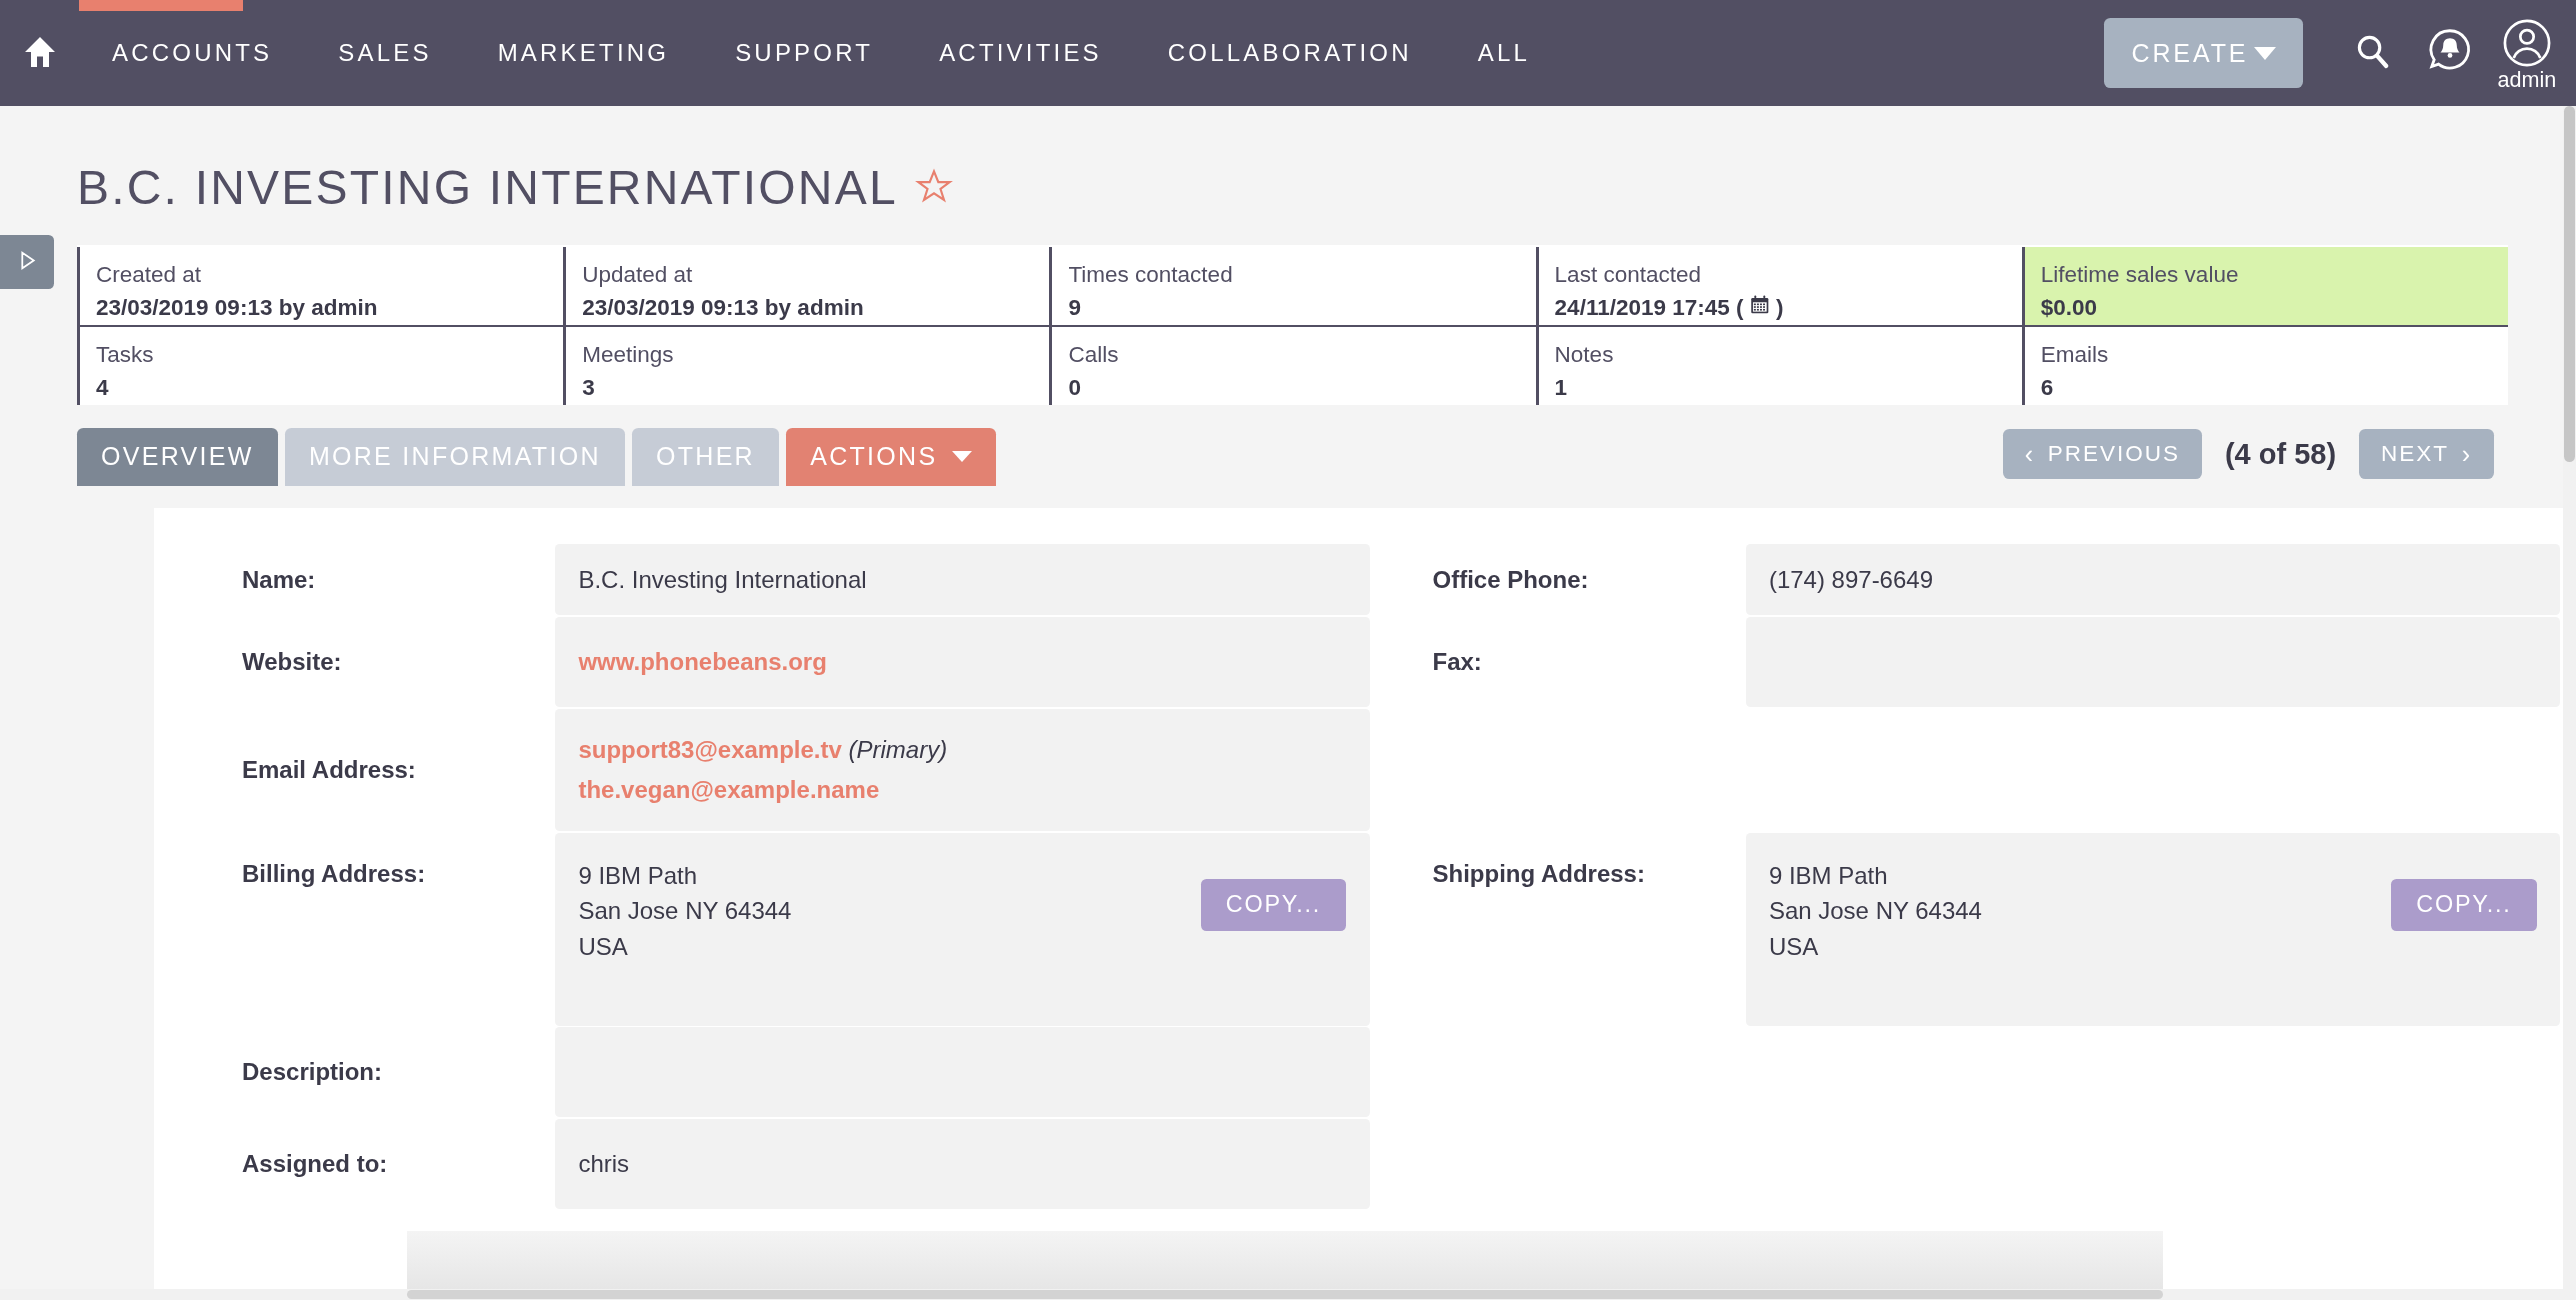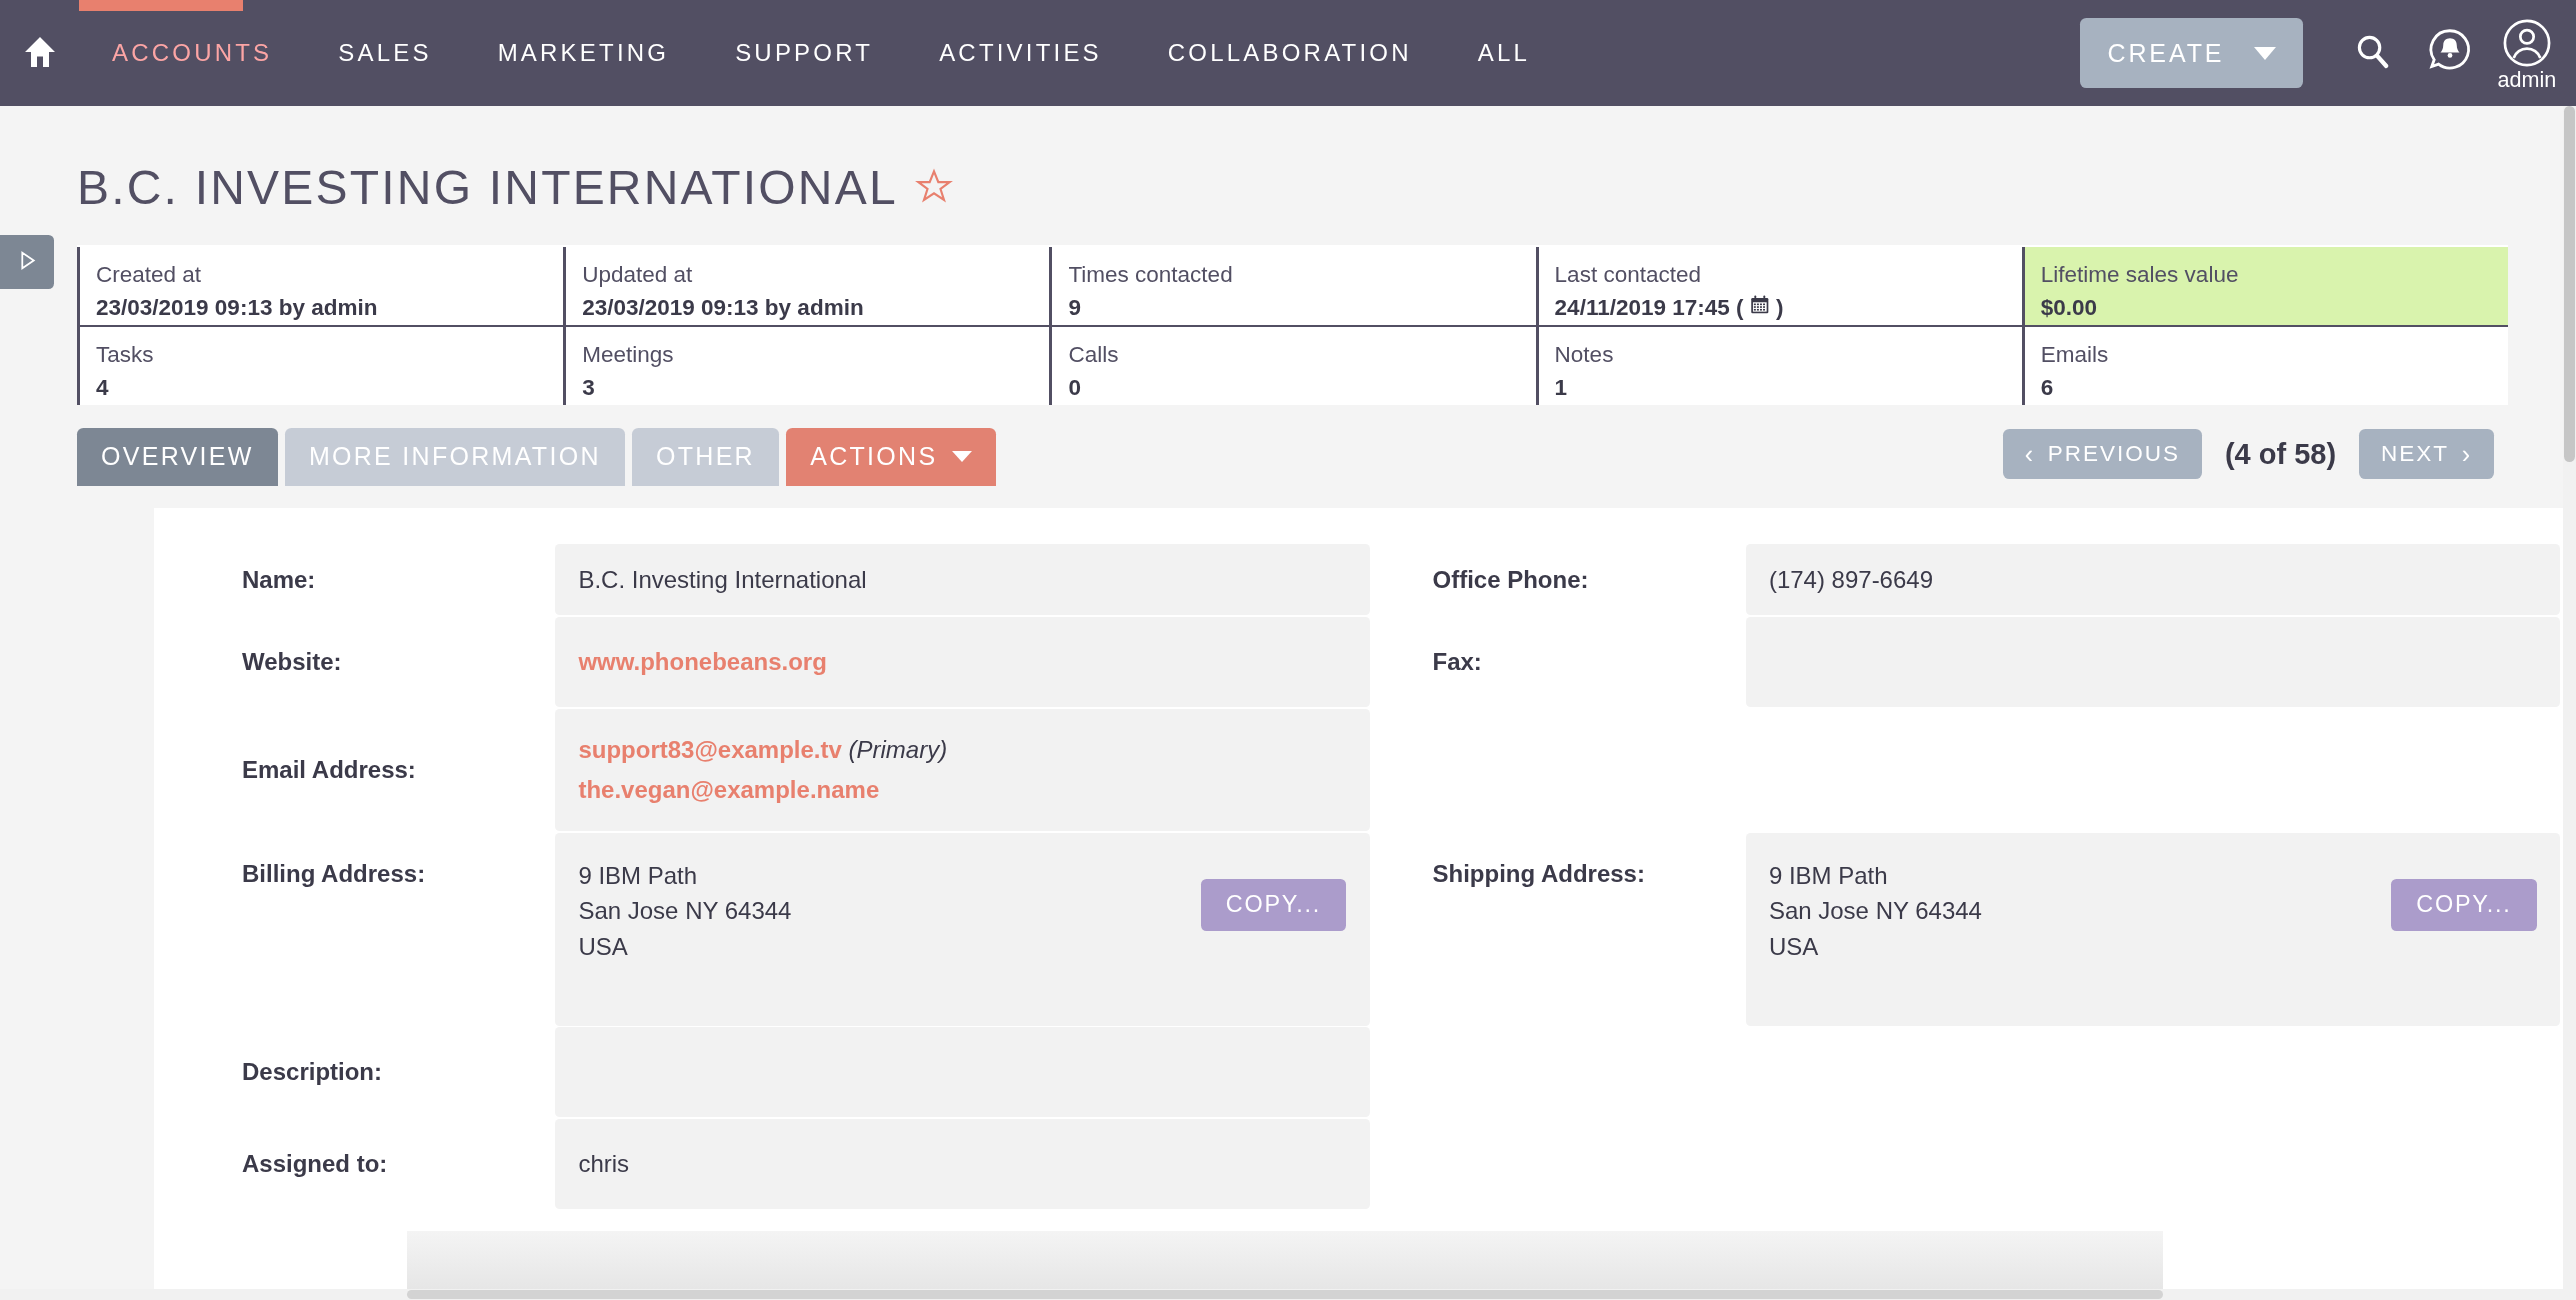--- a/index.html
+++ b/index.html
@@ -31,39 +31,39 @@
   .nav-item {
     color: #ffffff;
     font-size: 24px;
     letter-spacing: 3.2px;
     padding: 0 33px;
     line-height: 106px;
     white-space: nowrap;
     cursor: pointer;
     font-weight: 400;
   }
-  .nav-item.active { color: #fca5a5; }
+  .nav-item.active { color: #ffffff; }
 
   .nav-right {
     position: absolute; right: 0; top: 0;
     height: 106px;
     display: flex; align-items: center;
     padding-right: 12.6px;
   }
   .create-btn {
     background: #a7b2c0;
     color: #ffffff;
     border: none;
     border-radius: 6.3px;
     height: 70px;
     padding: 0 27px;
     font-size: 25px;
     letter-spacing: 2.9px;
     font-family: "Liberation Sans", sans-serif;
-    display: flex; align-items: center; gap: 30px;
+    display: flex; align-items: center; gap: 6px;
     cursor: pointer;
     margin-right: 31px;
   }
   .caret-down {
     width: 0; height: 0;
     border-left: 11.7px solid transparent;
     border-right: 11.7px solid transparent;
     border-top: 13.5px solid #ffffff;
   }
   .icon-btn {

